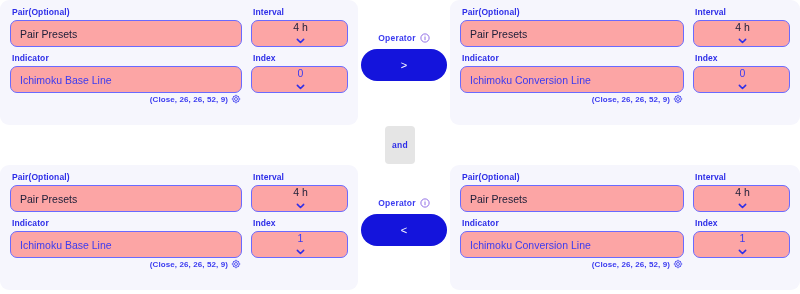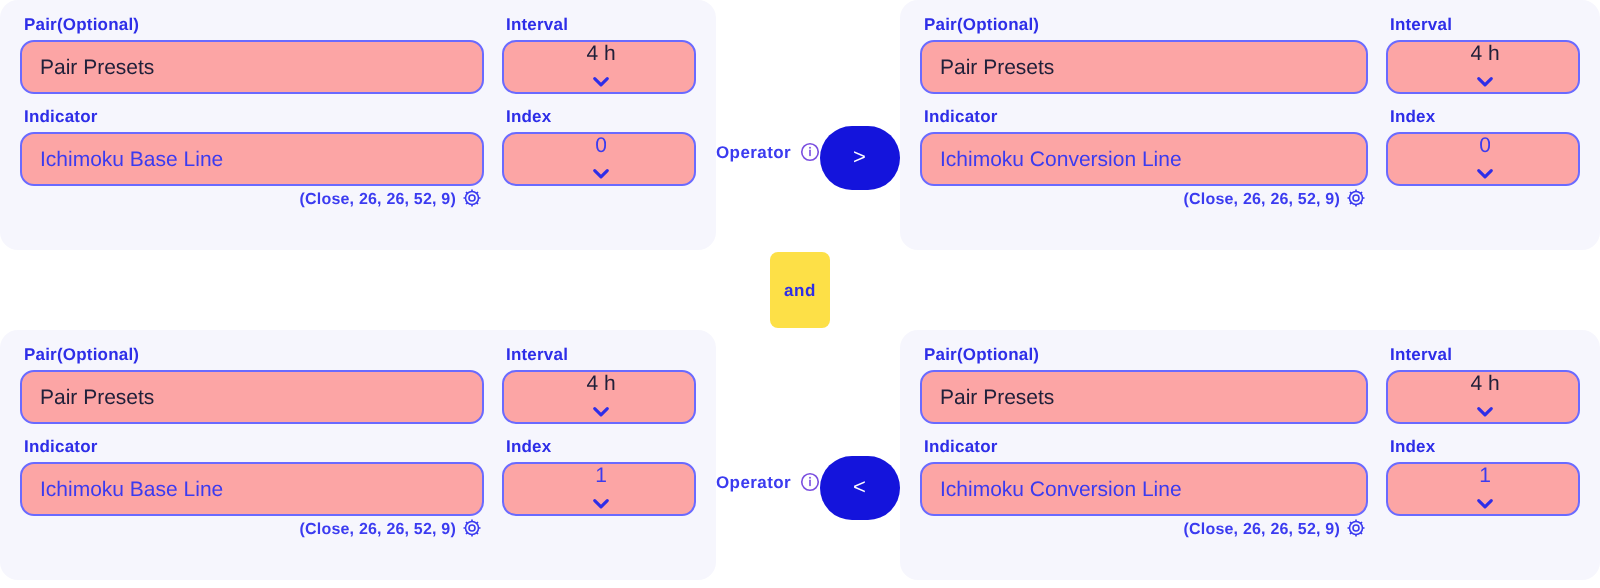--- a/index.html
+++ b/index.html
@@ -25,21 +25,21 @@
     border-radius:9px;
     position:relative;
     box-sizing:border-box;
     padding:7px 10px 0 10px;
   }
   .panel.left{width:358px;}
   .panel.right{width:350px;}
 
   .op-wrap{
     width:92px;
-    display:flex;
+    display:flex;flex-direction:column;
     align-items:center;justify-content:flex-start;
     padding-top:33px;
     box-sizing:border-box;
   }
 
   
   .field-grid{
     display:flex;
     gap:9px;
   }
@@ -115,21 +115,21 @@
   }
 
   
   .connector{
     position:absolute;left:0;top:125px;width:800px;height:40px;
     display:flex;flex-direction:column;align-items:center;justify-content:center;
   }
   .conn-line{width:1.6px;height:11px;background:#6a6aff;}
   .conn-pill{
     margin:2px 16px;
-    background:#fde047;
+    background:#e5e5e5;
     color:#2e2ee8;
     font-size:8.5px;font-weight:700;
     border-radius:4px;
     padding:14px 7px;
     line-height:10px;
     letter-spacing:.3px;
     cursor:pointer;
   }
 </style>
 </head>

